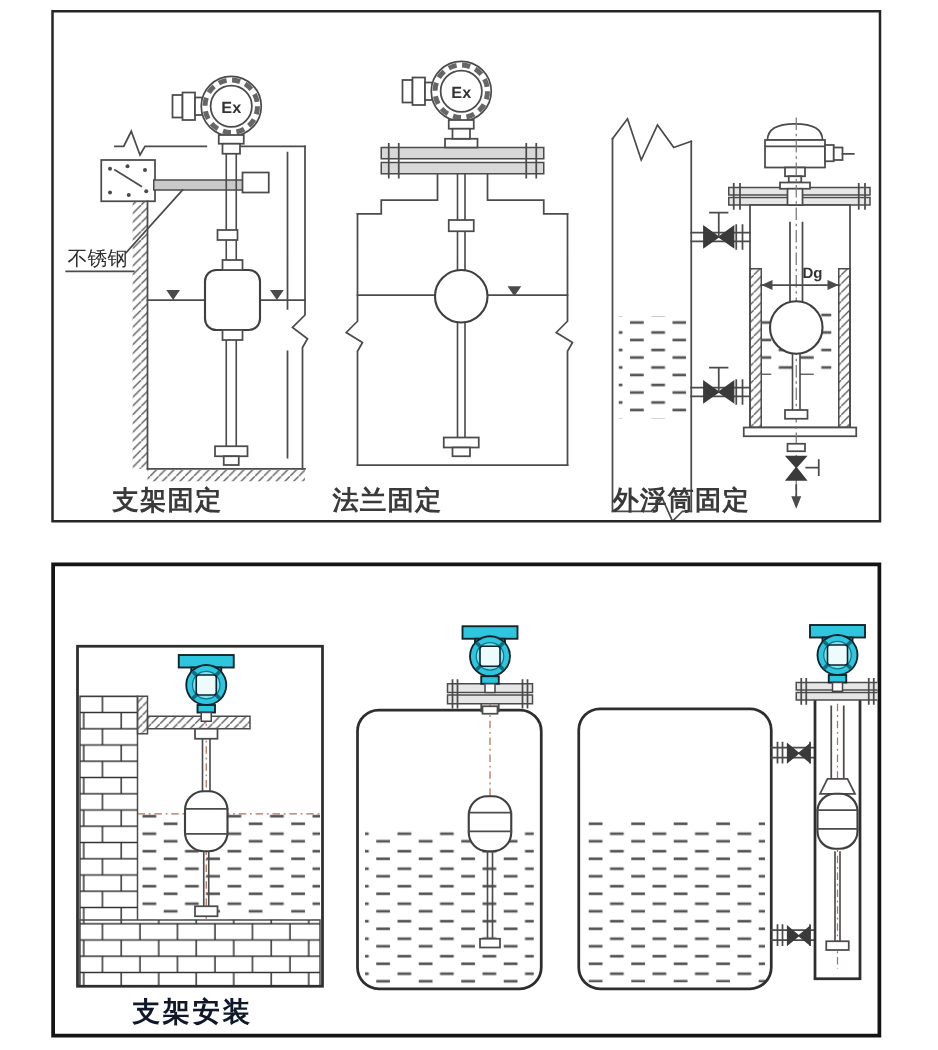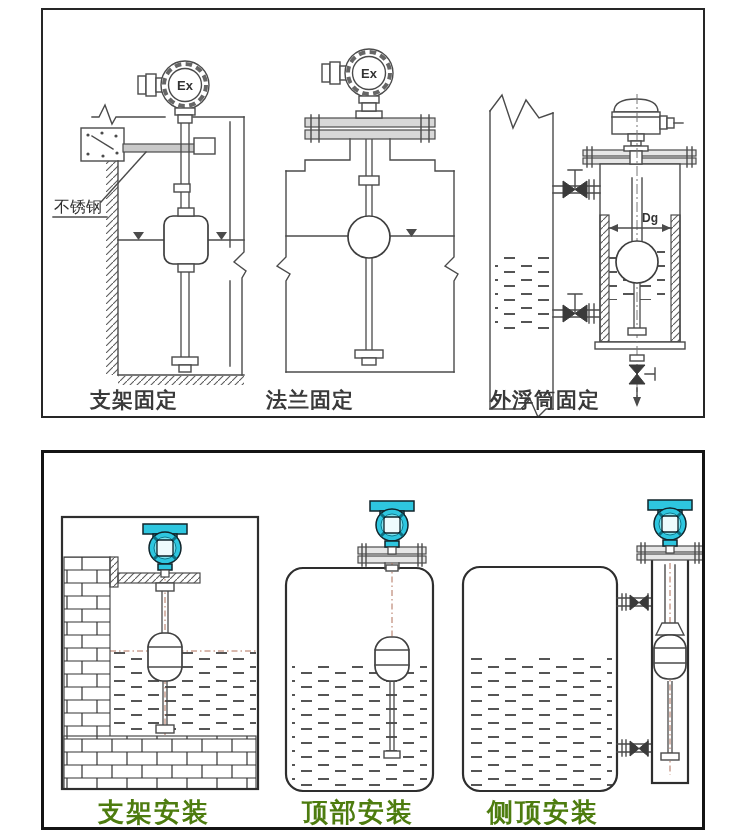--- a/index.html
+++ b/index.html
@@ -1,21 +1,21 @@
 <!DOCTYPE html>
 <html style="--c-teal: #2EC6DF; --c-teal_dark: #7FE2EF; --c-line: #4B4B4B;"><head>
 <meta charset="utf-8">
 <style>
   html,body{margin:0;padding:0;background:#fff;}
   body{position:relative;width:750px;height:840px;font-family:"Liberation Sans",sans-serif;overflow:hidden;}
   .panel{position:absolute;background:#fff;}
   #top-panel{left:41px;top:8px;width:660px;height:406px;border:2px solid #262626;}
   #bottom-panel{left:41px;top:450px;width:658px;height:374px;border:3px solid #141414;}
   .fig-label-top{position:absolute;font-weight:700;font-size:21px;color:#3a3a3a;text-align:left;letter-spacing:1px;font-family:"Liberation Sans",sans-serif;}
-  .fig-label-bottom{position:absolute;font-weight:800;font-size:26px;color:#4d7c0f;text-align:center;letter-spacing:2px;font-family:"Liberation Sans",sans-serif;}
+  .fig-label-bottom{position:absolute;font-weight:800;font-size:22px;color:#0f172a;text-align:center;letter-spacing:2px;font-family:"Liberation Sans",sans-serif;}
   svg{position:absolute;left:0;top:0;}
   .ln{stroke:#4b4b4b;stroke-width:1.4;fill:none;stroke-linecap:square;}
   .ln2{stroke:#4b4b4b;stroke-width:1.3;fill:none;}
   .box{fill:#fff;stroke:#4b4b4b;stroke-width:1.4;}
   .box2{fill:#fff;stroke:#3f3f3f;stroke-width:1.7;}
   .box3{fill:none;stroke:#2e2e2e;stroke-width:2.2;}
   .strk{stroke:#4b4b4b;stroke-width:1.2;}
   .strk2{stroke:#10242b;stroke-width:1.5;}
   .solid{fill:#4b4b4b;stroke:none;}
   .solid2{fill:#3a3a3a;stroke:#3a3a3a;stroke-width:1;}
@@ -256,15 +256,13 @@
       <path class="ln" d="M621 112 V170 M631 112 V170"></path>
       <path class="box" d="M618 170 H634 L640 182 H612 Z"></path>
       <rect class="box2" x="610" y="182" width="32" height="44" rx="14"></rect>
       <path class="ln" d="M610 195 H642 M610 210 H642"></path>
       <path class="ln2" d="M624 228 V300 M628 228 V300"></path>
       <rect class="box" x="617" y="300" width="18" height="7"></rect>
       <use href="#tealhead" xlink:href="#tealhead" transform="translate(626,71)"></use>
     </g>
   </svg>
   <div class="fig-label-bottom" style="left:30px;top:342px;width:160px;">支架安装</div>
-  <div class="fig-label-bottom" style="left:234px;top:342px;width:160px;">顶部安装</div>
-  <div class="fig-label-bottom" style="left:419px;top:342px;width:160px;">侧顶安装</div>
 </div>
 
 </body></html>

